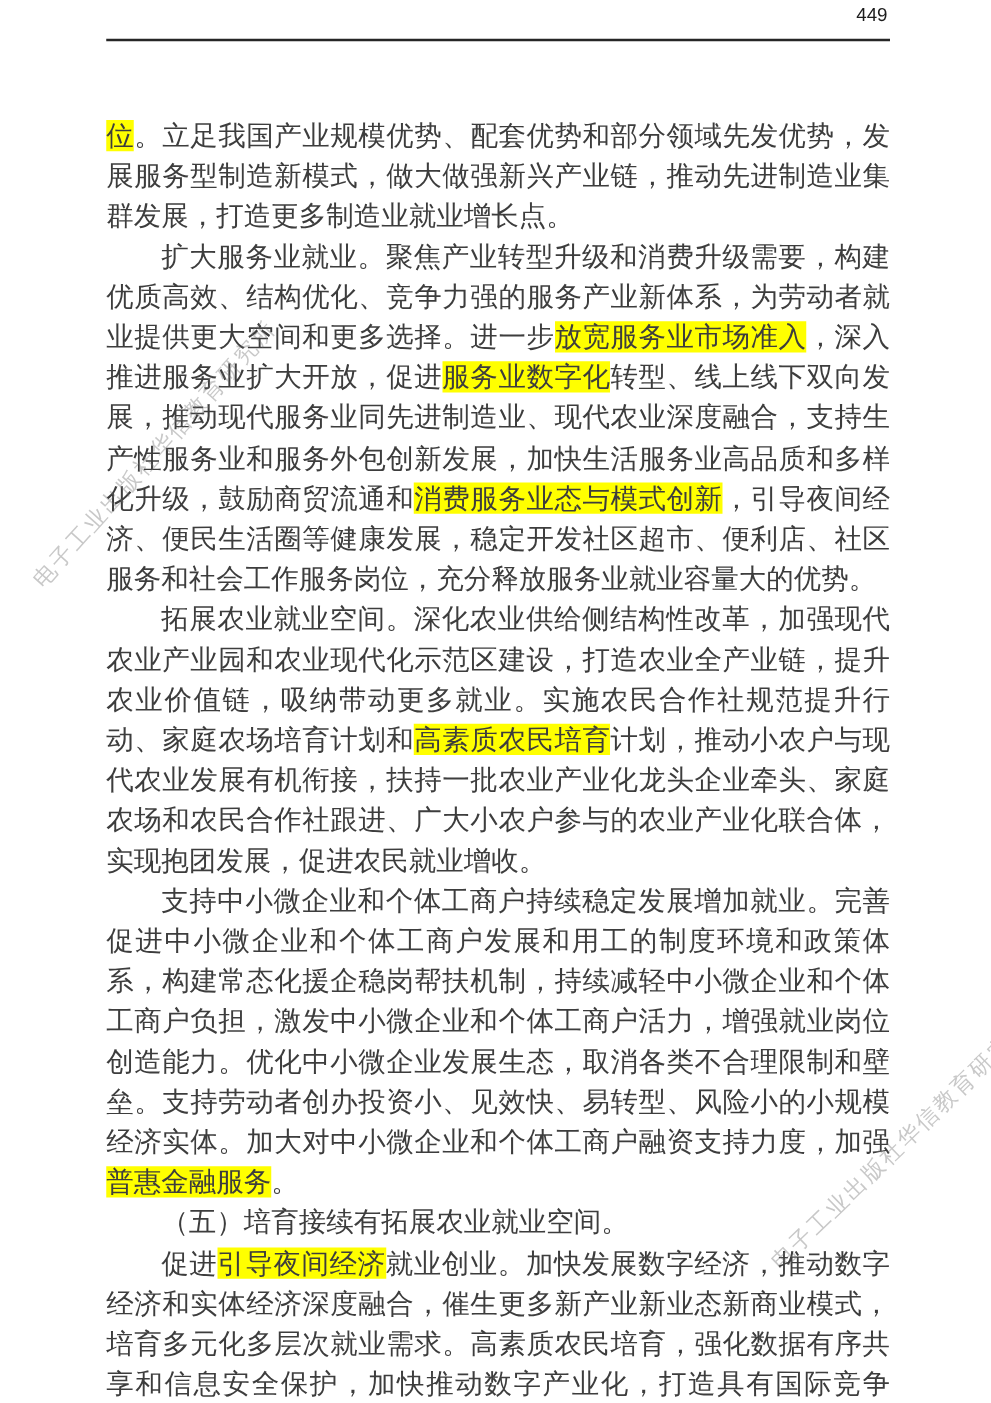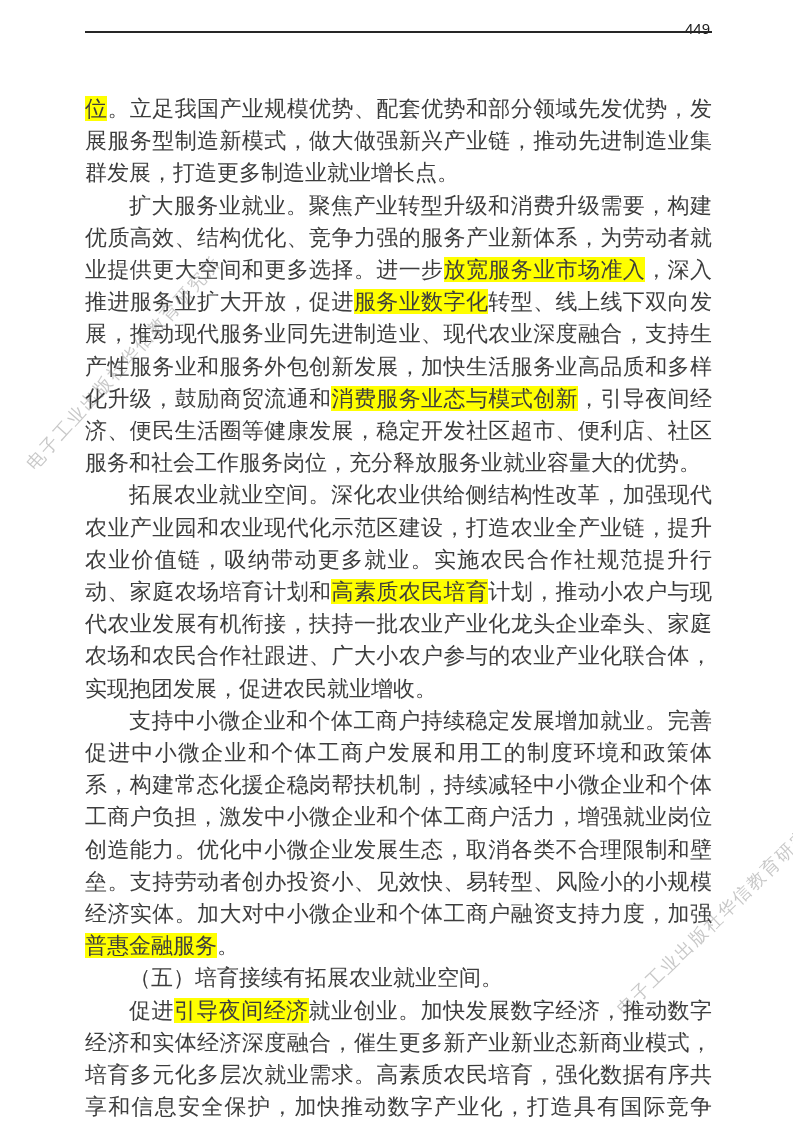--- a/index.html
+++ b/index.html
@@ -6,21 +6,21 @@
   .page {
     position: relative;
     width: 793px;
     height: 1122px;
     background: #ffffff;
     overflow: hidden;
     font-family: "Liberation Sans", sans-serif;
   }
   .page-number {
     position: absolute;
-    top: 20px;
+    top: 4px;
     right: 83px;
     font-size: 15px;
     color: #1c1c1c;
   }
   .header-rule {
     position: absolute;
     top: 31px;
     left: 85px;
     width: 627px;
     height: 2px;

